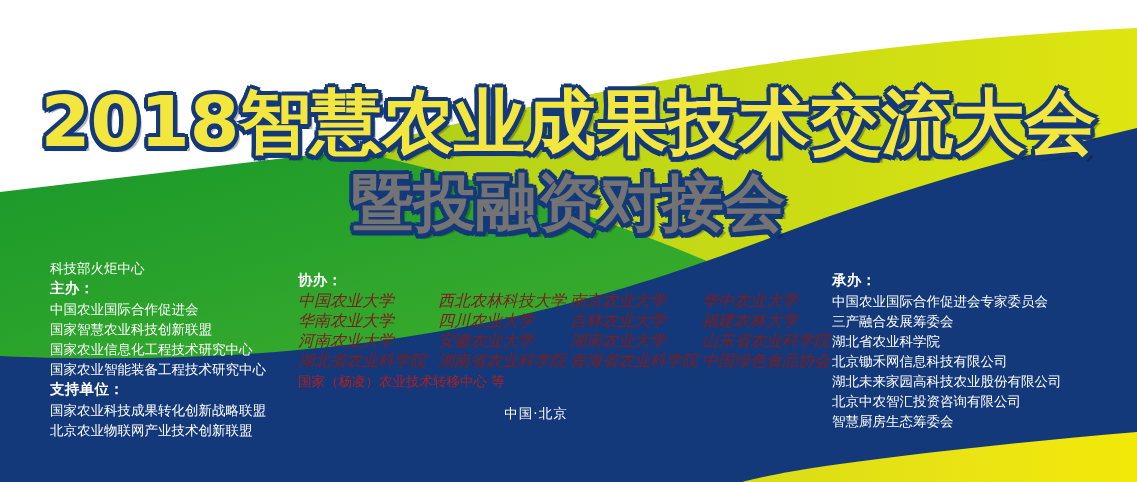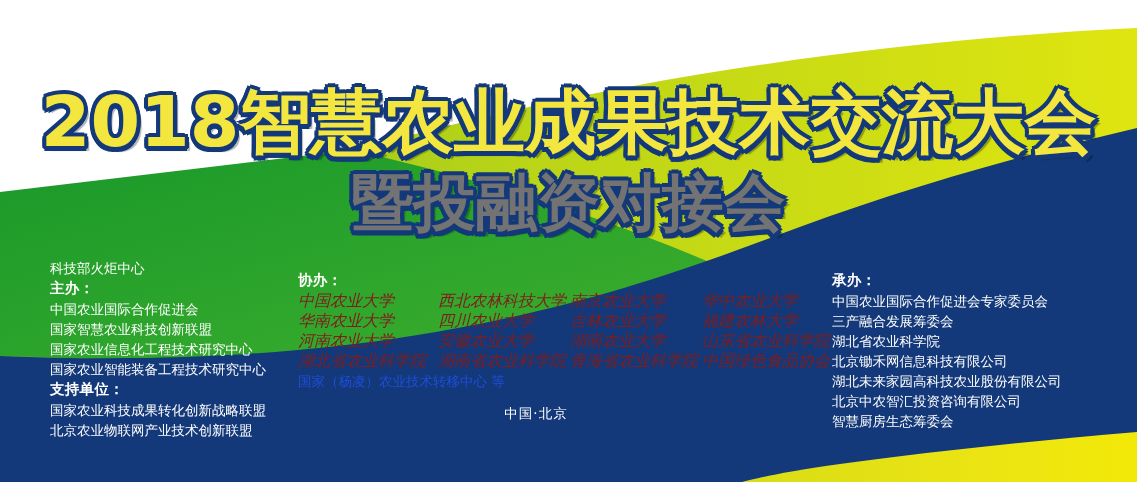--- a/index.html
+++ b/index.html
@@ -118,21 +118,21 @@
   .co-grid .cell {
     font-size: 16px;
     line-height: 20px;
     color: #7f1d1d;
     white-space: nowrap;
     font-style: italic;
   }
   .co-tail {
     font-size: 13.5px;
     line-height: 20px;
-    color: #1d4ed8;
+    color: #b91c1c;
     white-space: nowrap;
   }
 
   .location {
     position: absolute;
     left: 0;
     top: 404px;
     width: 1072px;
     text-align: center;
     color: #ffffff;

